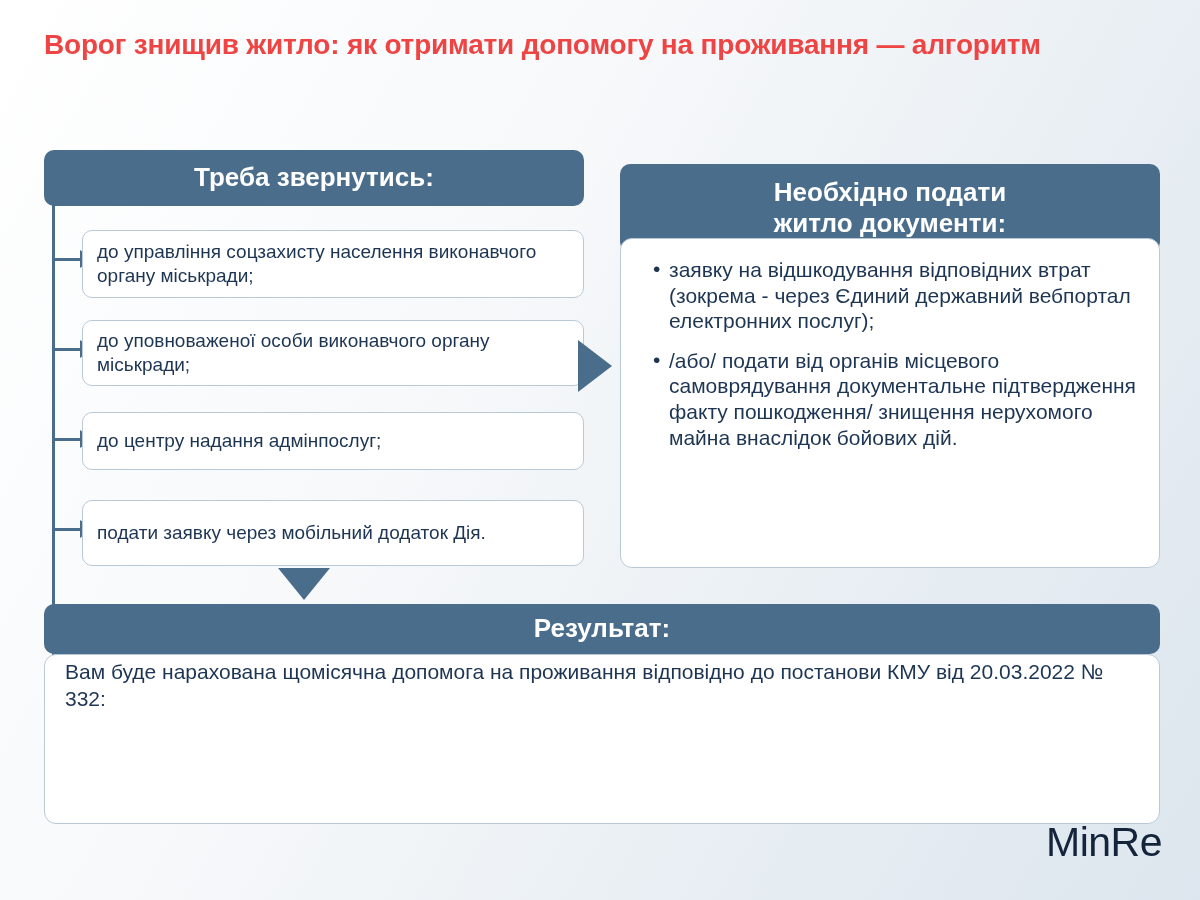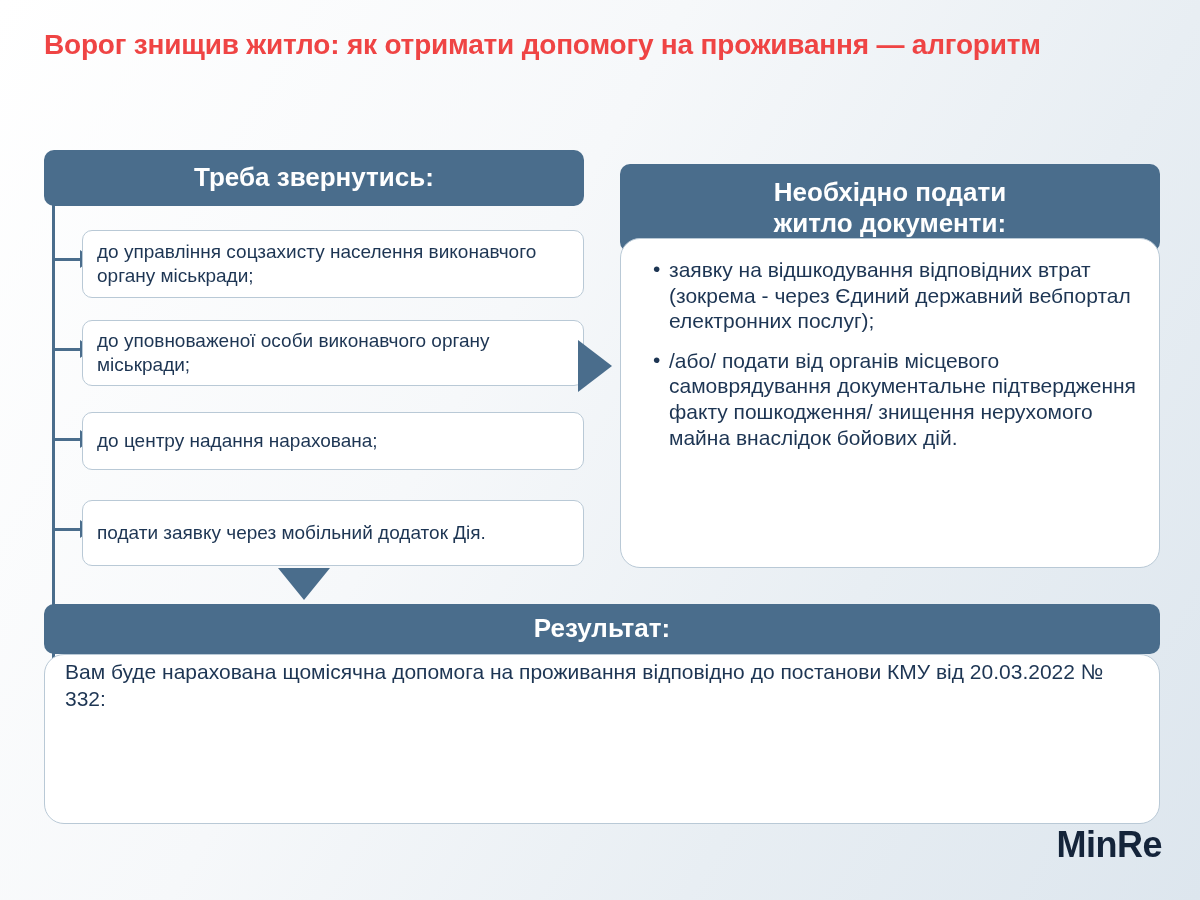--- a/index.html
+++ b/index.html
@@ -38,21 +38,21 @@
     border-radius: 10px;
     display: flex;
     align-items: center;
     justify-content: center;
     line-height: 1.2;
     box-sizing: border-box;
   }
   .panel-body {
     background: #ffffff;
     border: 1px solid #b9c9d6;
-    border-radius: 20px;
+    border-radius: 12px;
     box-sizing: border-box;
   }
   .item-box {
     background: #ffffff;
     border: 1px solid #b9c9d6;
     border-radius: 10px;
     box-sizing: border-box;
     display: flex;
     align-items: center;
     padding: 10px 14px;
@@ -223,22 +223,22 @@
     position: absolute;
     left: 0;
     top: -1px;
   }
 
   
   #logo {
     position: absolute;
     right: 38px;
     bottom: 34px;
-    font-size: 36px;
-    font-weight: bold;
+    font-size: 41px;
+    font-weight: normal;
     color: #14243a;
     letter-spacing: -0.5px;
   }
 </style>
 </head>
 <body>
 
 <div id="title">Ворог знищив житло: як отримати допомогу на проживання — алгоритм</div>
 
 <div id="left-col">
@@ -249,21 +249,21 @@
   <div class="branch" style="top: 108px;"></div>
   <div class="branch-arrow" style="left: 36px; top: 100px;"></div>
   <div class="item-box left-item" style="top: 80px; height: 68px;">до управління соцзахисту населення виконавчого органу міськради;</div>
 
   <div class="branch" style="top: 198px;"></div>
   <div class="branch-arrow" style="left: 36px; top: 190px;"></div>
   <div class="item-box left-item" style="top: 170px; height: 66px;">до уповноваженої особи виконавчого органу міськради;</div>
 
   <div class="branch" style="top: 288px;"></div>
   <div class="branch-arrow" style="left: 36px; top: 280px;"></div>
-  <div class="item-box left-item" style="top: 262px; height: 58px;">до центру надання нарахована;</div>
+  <div class="item-box left-item" style="top: 262px; height: 58px;">до центру надання адмінпослуг;</div>
 
   <div class="branch" style="top: 378px;"></div>
   <div class="branch-arrow" style="left: 36px; top: 370px;"></div>
   <div class="item-box left-item" style="top: 350px; height: 66px;">подати заявку через мобільний додаток Дія.</div>
 </div>
 
 <div id="mid-arrow"></div>
 
 <div id="right-col">
   <div id="right-header" class="panel-header">

